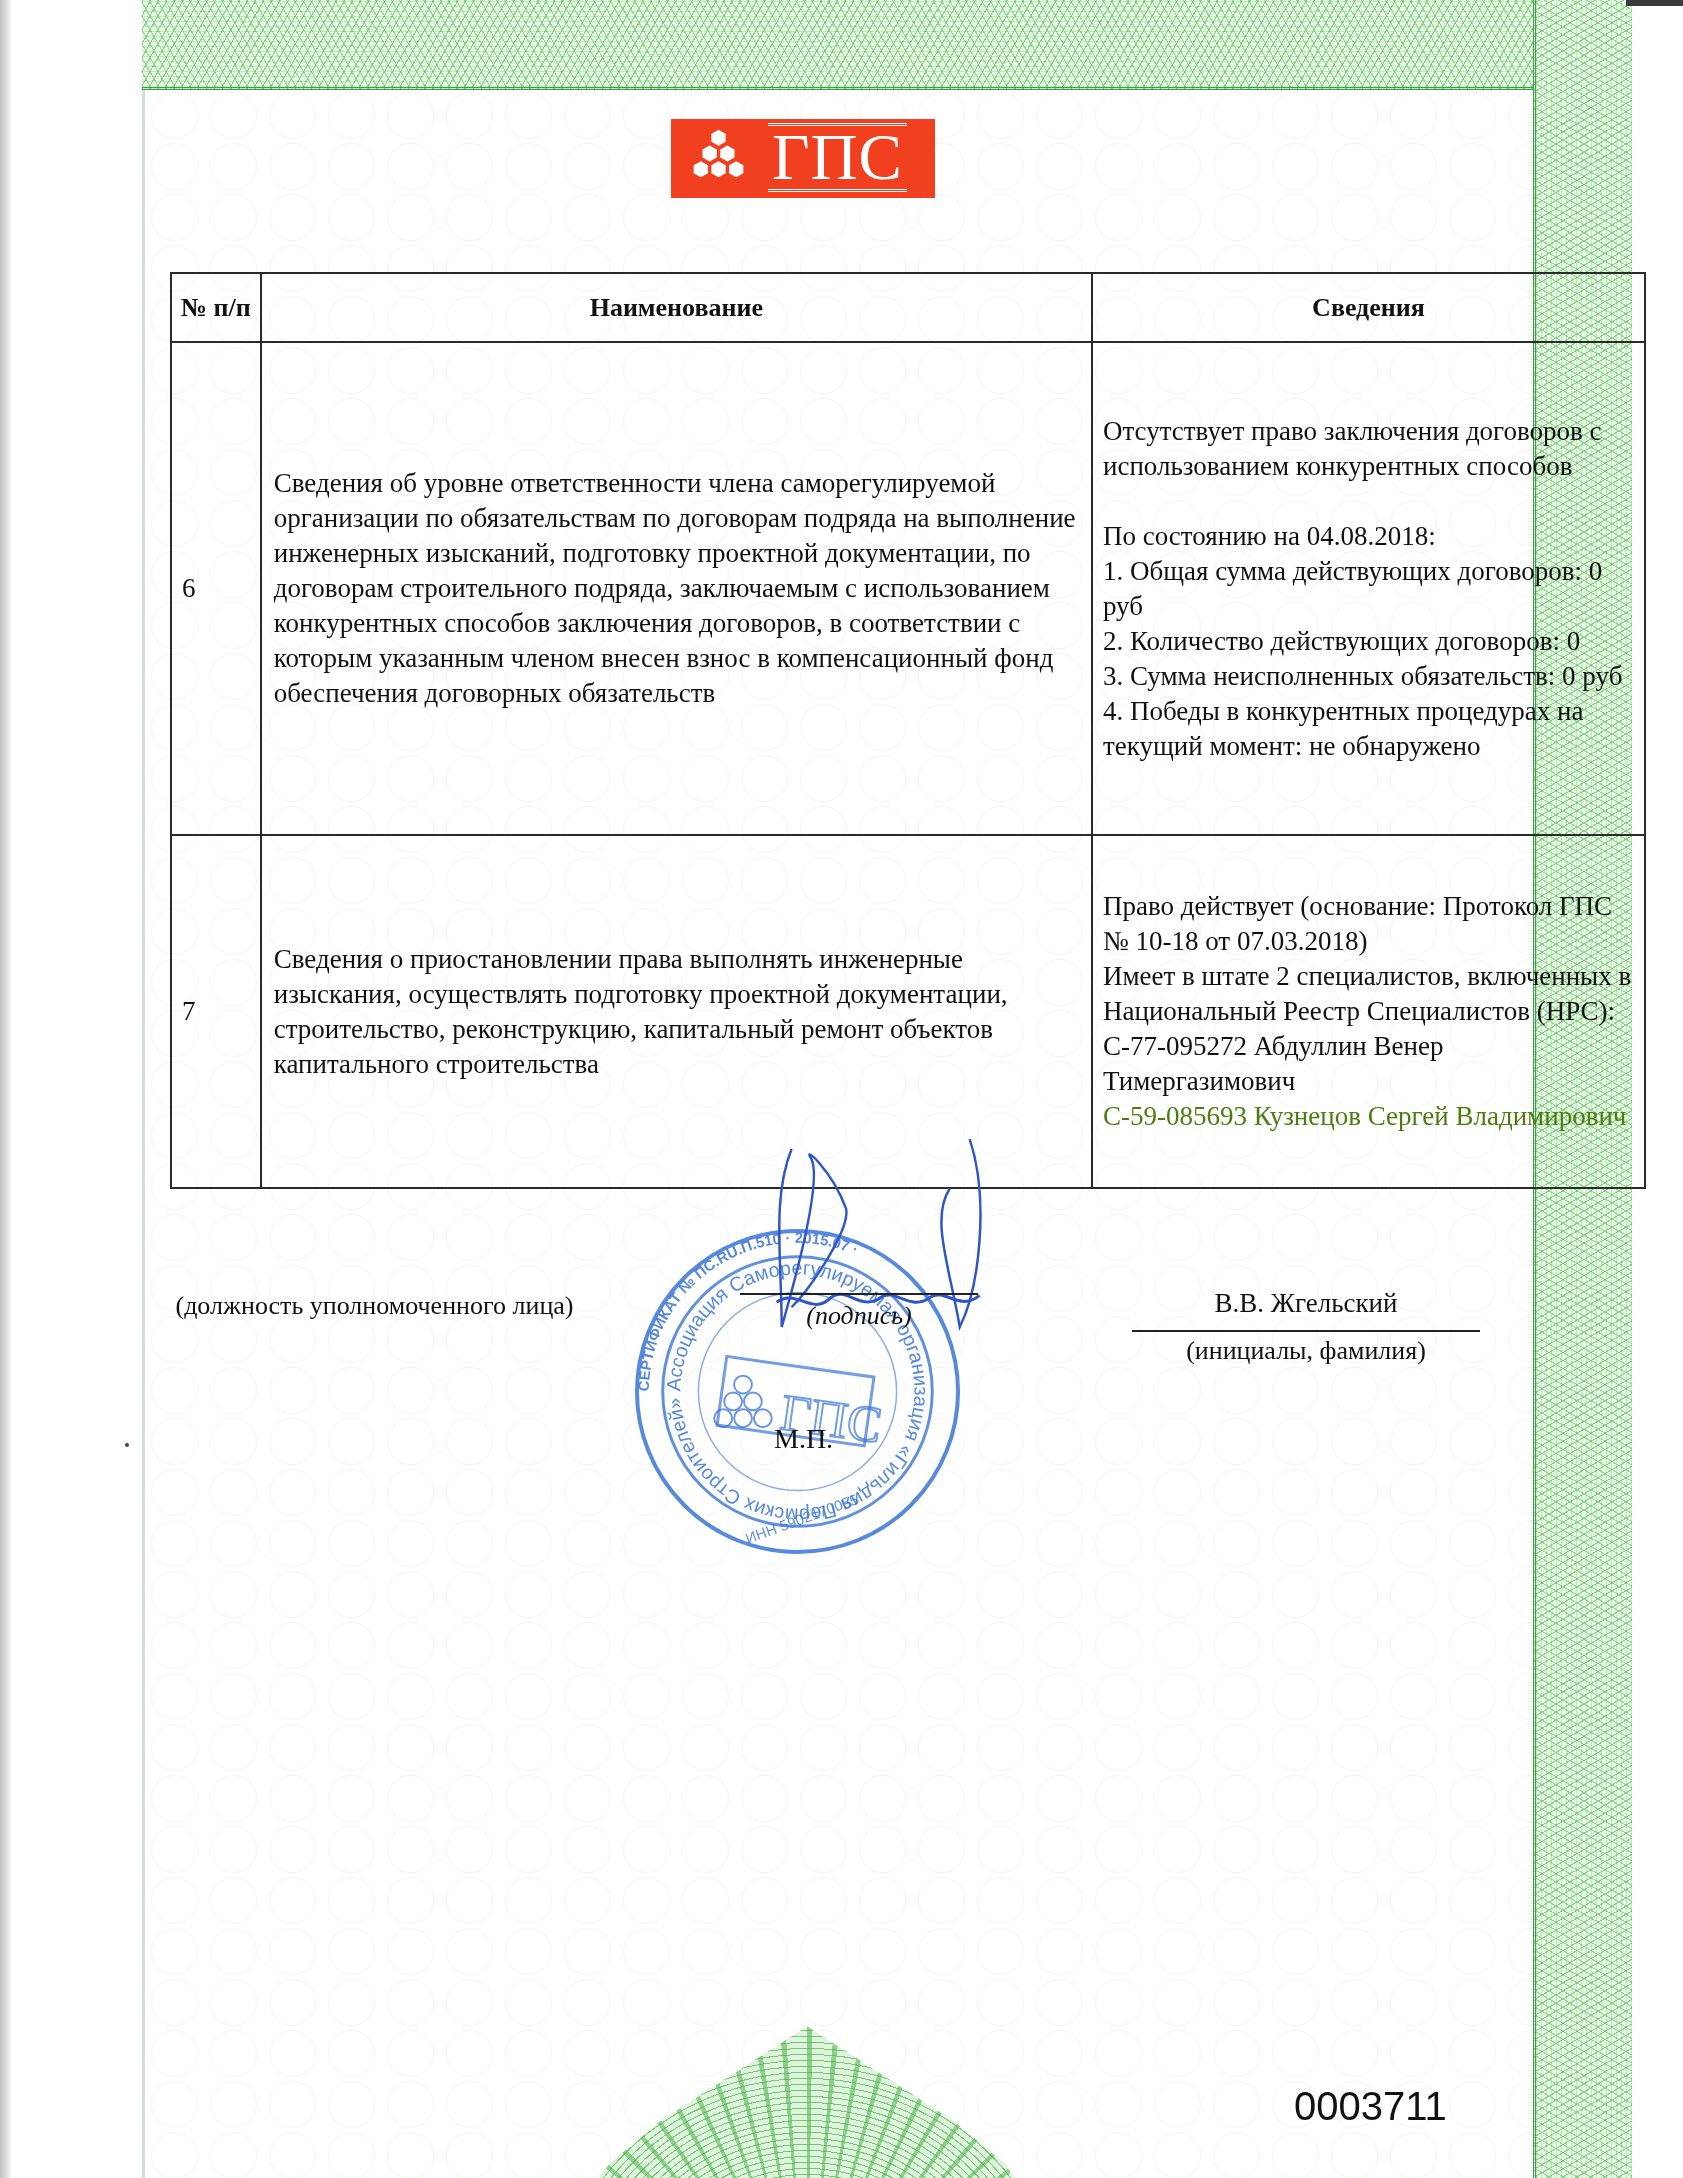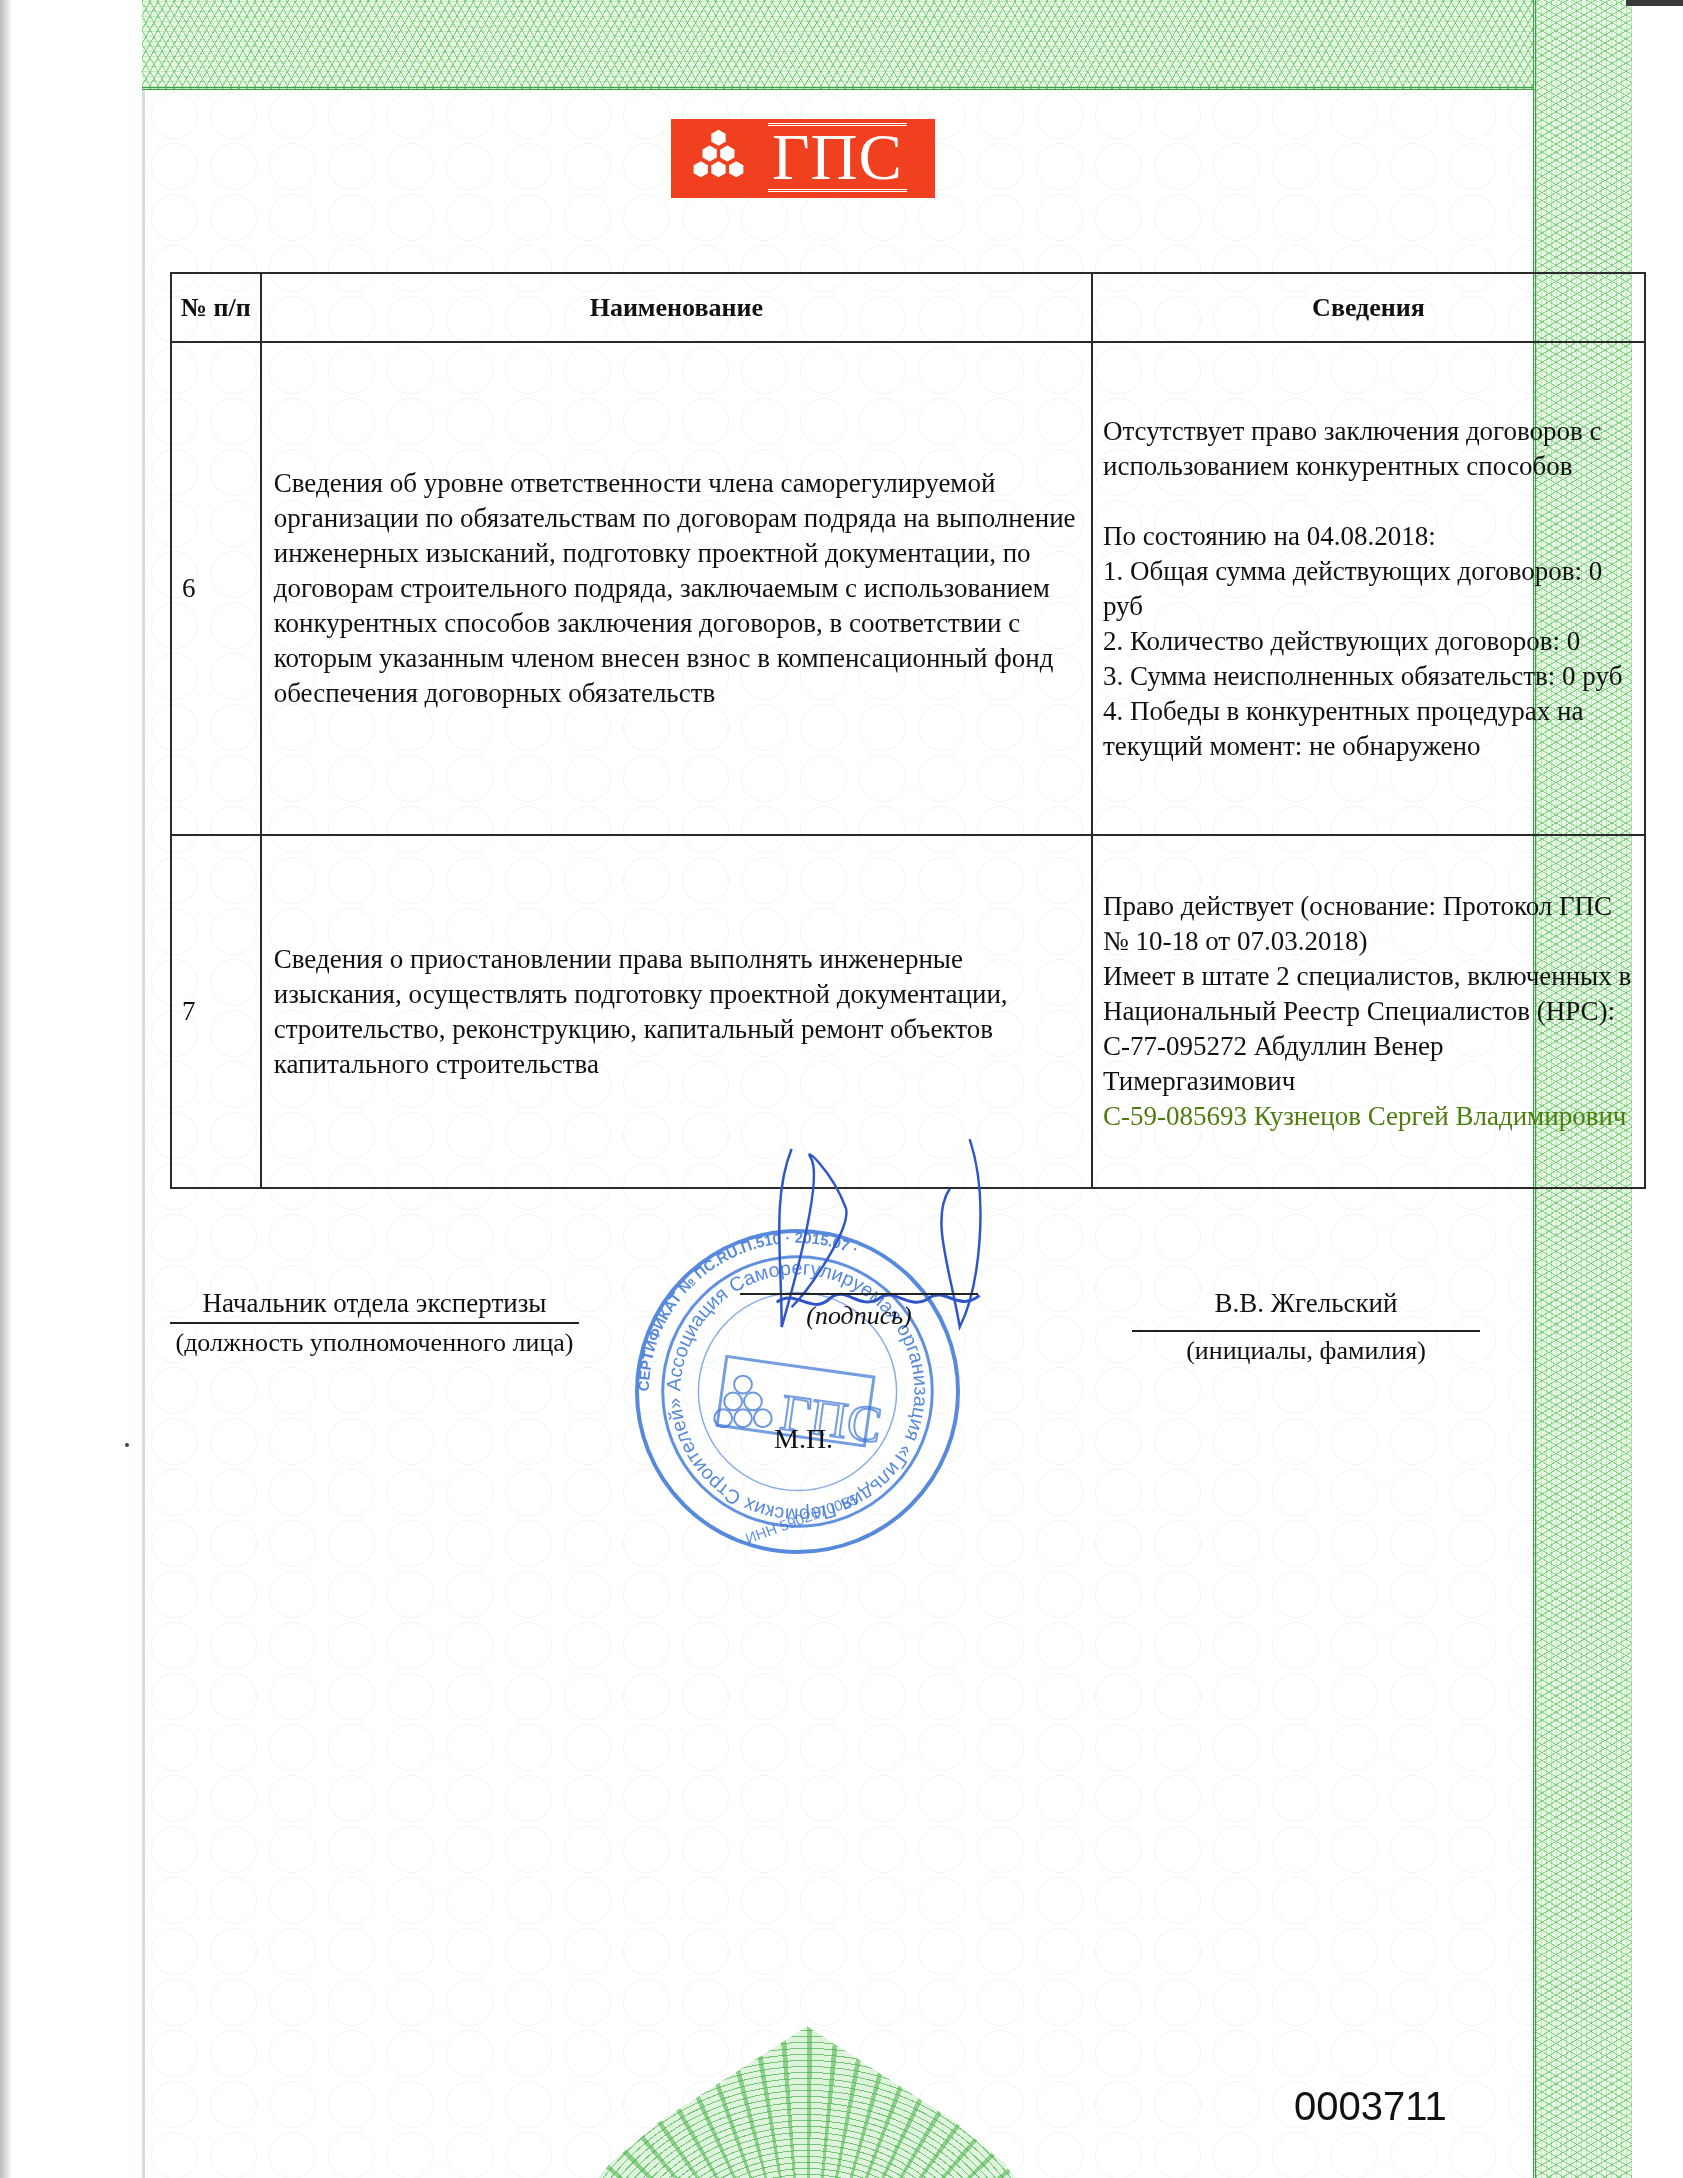--- a/index.html
+++ b/index.html
@@ -223,21 +223,20 @@
   <text x="108" y="300" font-family="Liberation Sans, sans-serif" font-size="15" fill="#3a74d6" opacity="0.8" transform="rotate(-20 165 290)">ИНН 5902170055</text>
 </svg>
 
 <svg class="signature" viewBox="0 0 280 200">
   <path d="M40,10 C20,60 30,120 30,190 M30,190 C50,120 70,40 60,20 C50,5 80,30 95,70 C100,90 60,150 40,170" fill="none" stroke="#2f55c8" stroke-width="2.5"></path>
   <path d="M220,0 C240,60 230,150 210,190 C200,130 180,80 200,50" fill="none" stroke="#2f55c8" stroke-width="2.5"></path>
   <path d="M25,165 C45,150 60,180 80,160 C95,148 110,175 130,160 C145,150 160,175 180,160 C195,150 210,175 230,158" fill="none" stroke="#2f55c8" stroke-width="3"></path>
 </svg>
 
 <div class="sig-role">
-  <span class="val">Начальник отдела экспертизы</span>
   <span class="cap">(должность уполномоченного лица)</span>
 </div>
 <div class="sig-sign">
   <span class="line">(подпись)</span>
 </div>
 <div class="mp">М.П.</div>
 <div class="sig-name">
   <span class="val">В.В. Жгельский</span>
   <span class="cap">(инициалы, фамилия)</span>
 </div>

